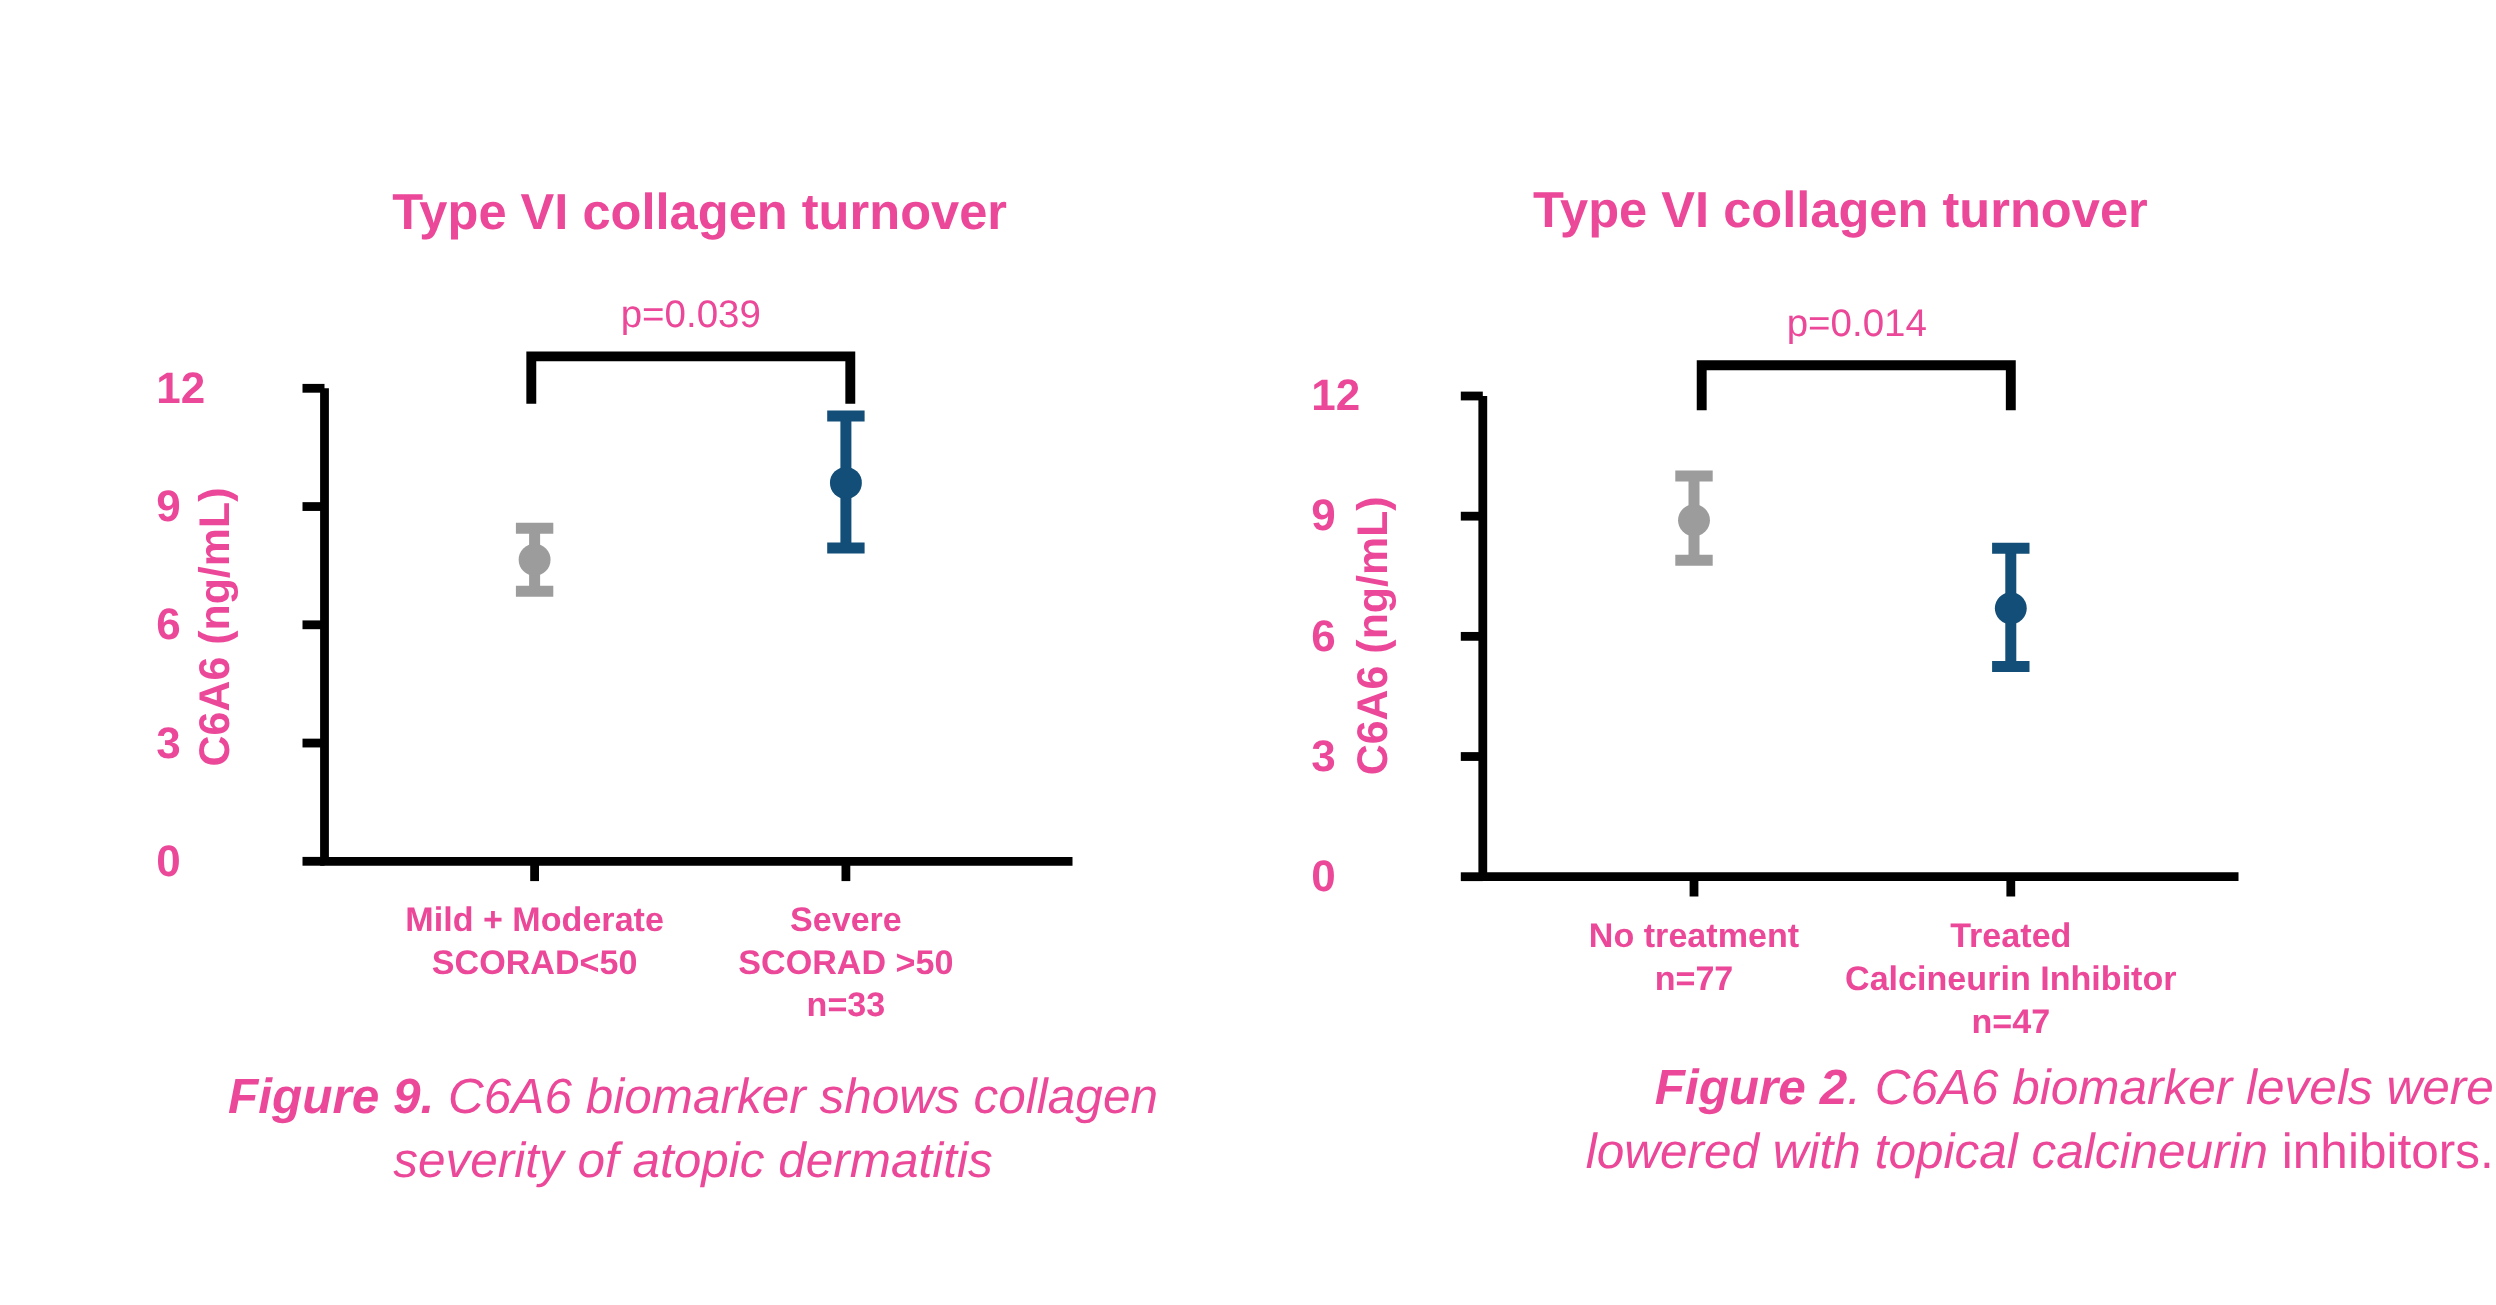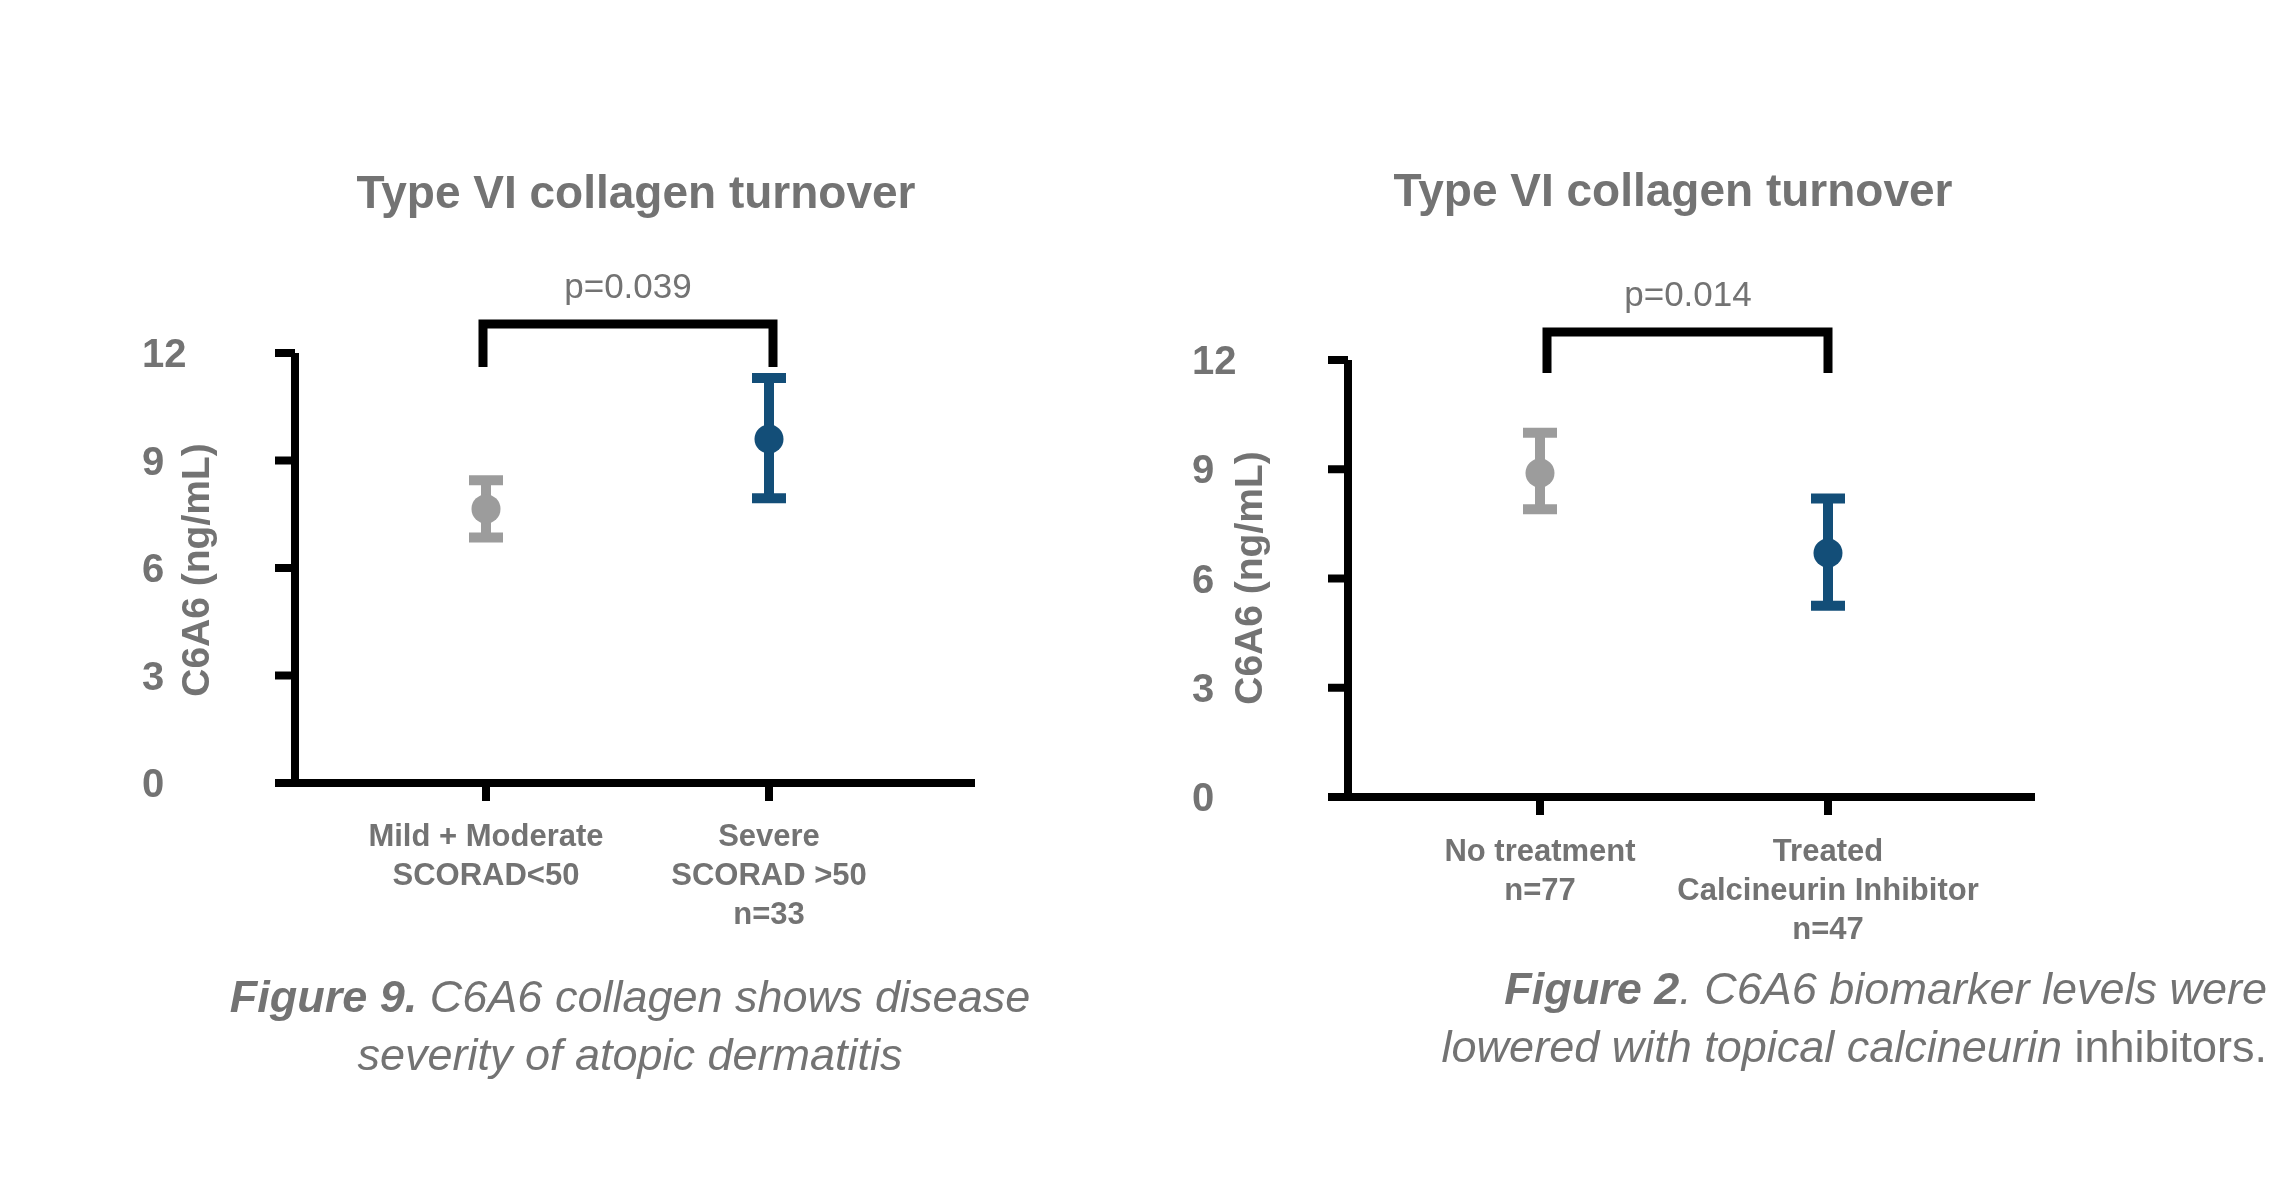--- a/index.html
+++ b/index.html
@@ -1,17 +1,17 @@
 <!DOCTYPE html>
 <html><head>
 <meta charset="utf-8">
 <style>
   html,body{margin:0;padding:0;background:#fff;}
   .canvas{position:relative;width:2269px;height:1186px;background:#ffffff;
-          font-family:"Liberation Sans",sans-serif;overflow:hidden;color:#737373;}
+          font-family:"Liberation Sans",sans-serif;overflow:hidden;color:#ec4899;}
   #plot{position:absolute;left:0;top:0;}
   .title{position:absolute;transform:translateX(-50%);font-weight:bold;font-size:46px;
          white-space:nowrap;letter-spacing:0px;}
   .t0{left:636px;top:165px;}
   .t1{left:1673px;top:163px;}
   .plabel{position:absolute;transform:translateX(-50%);font-size:35px;white-space:nowrap;}
   .p0{left:628px;top:266px;}
   .p1{left:1688px;top:274px;}
   .ylabel{position:absolute;font-weight:bold;font-size:39px;white-space:nowrap;
           transform:translate(-50%,-50%) rotate(-90deg);}
@@ -108,20 +108,20 @@
         <div>n=77</div>
       </div>
       <div class="cat" style="left: 1568px; top: 831px;">
         <div>Treated</div>
         <div>Calcineurin Inhibitor</div>
         <div>n=47</div>
       </div>
     </div>
 
   <div class="caption cap0" id="cap0">
-      <div><span class="seg-bold-italic">Figure 9.</span><span class="seg-italic"> C6A6 collagen shows disease</span></div>
+      <div><span class="seg-bold-italic">Figure 9.</span><span class="seg-italic"> C6A6 biomarker shows collagen</span></div>
       <div><span class="seg-italic">severity of atopic dermatitis</span></div>
     </div>
   <div class="caption cap1" id="cap1">
       <div><span class="seg-bold-italic">Figure 2</span><span class="seg-italic">. C6A6 biomarker levels were</span></div>
       <div><span class="seg-italic">lowered with topical calcineurin </span><span class="seg-regular">inhibitors.</span></div>
     </div>
 </div>
 
 </body></html>

